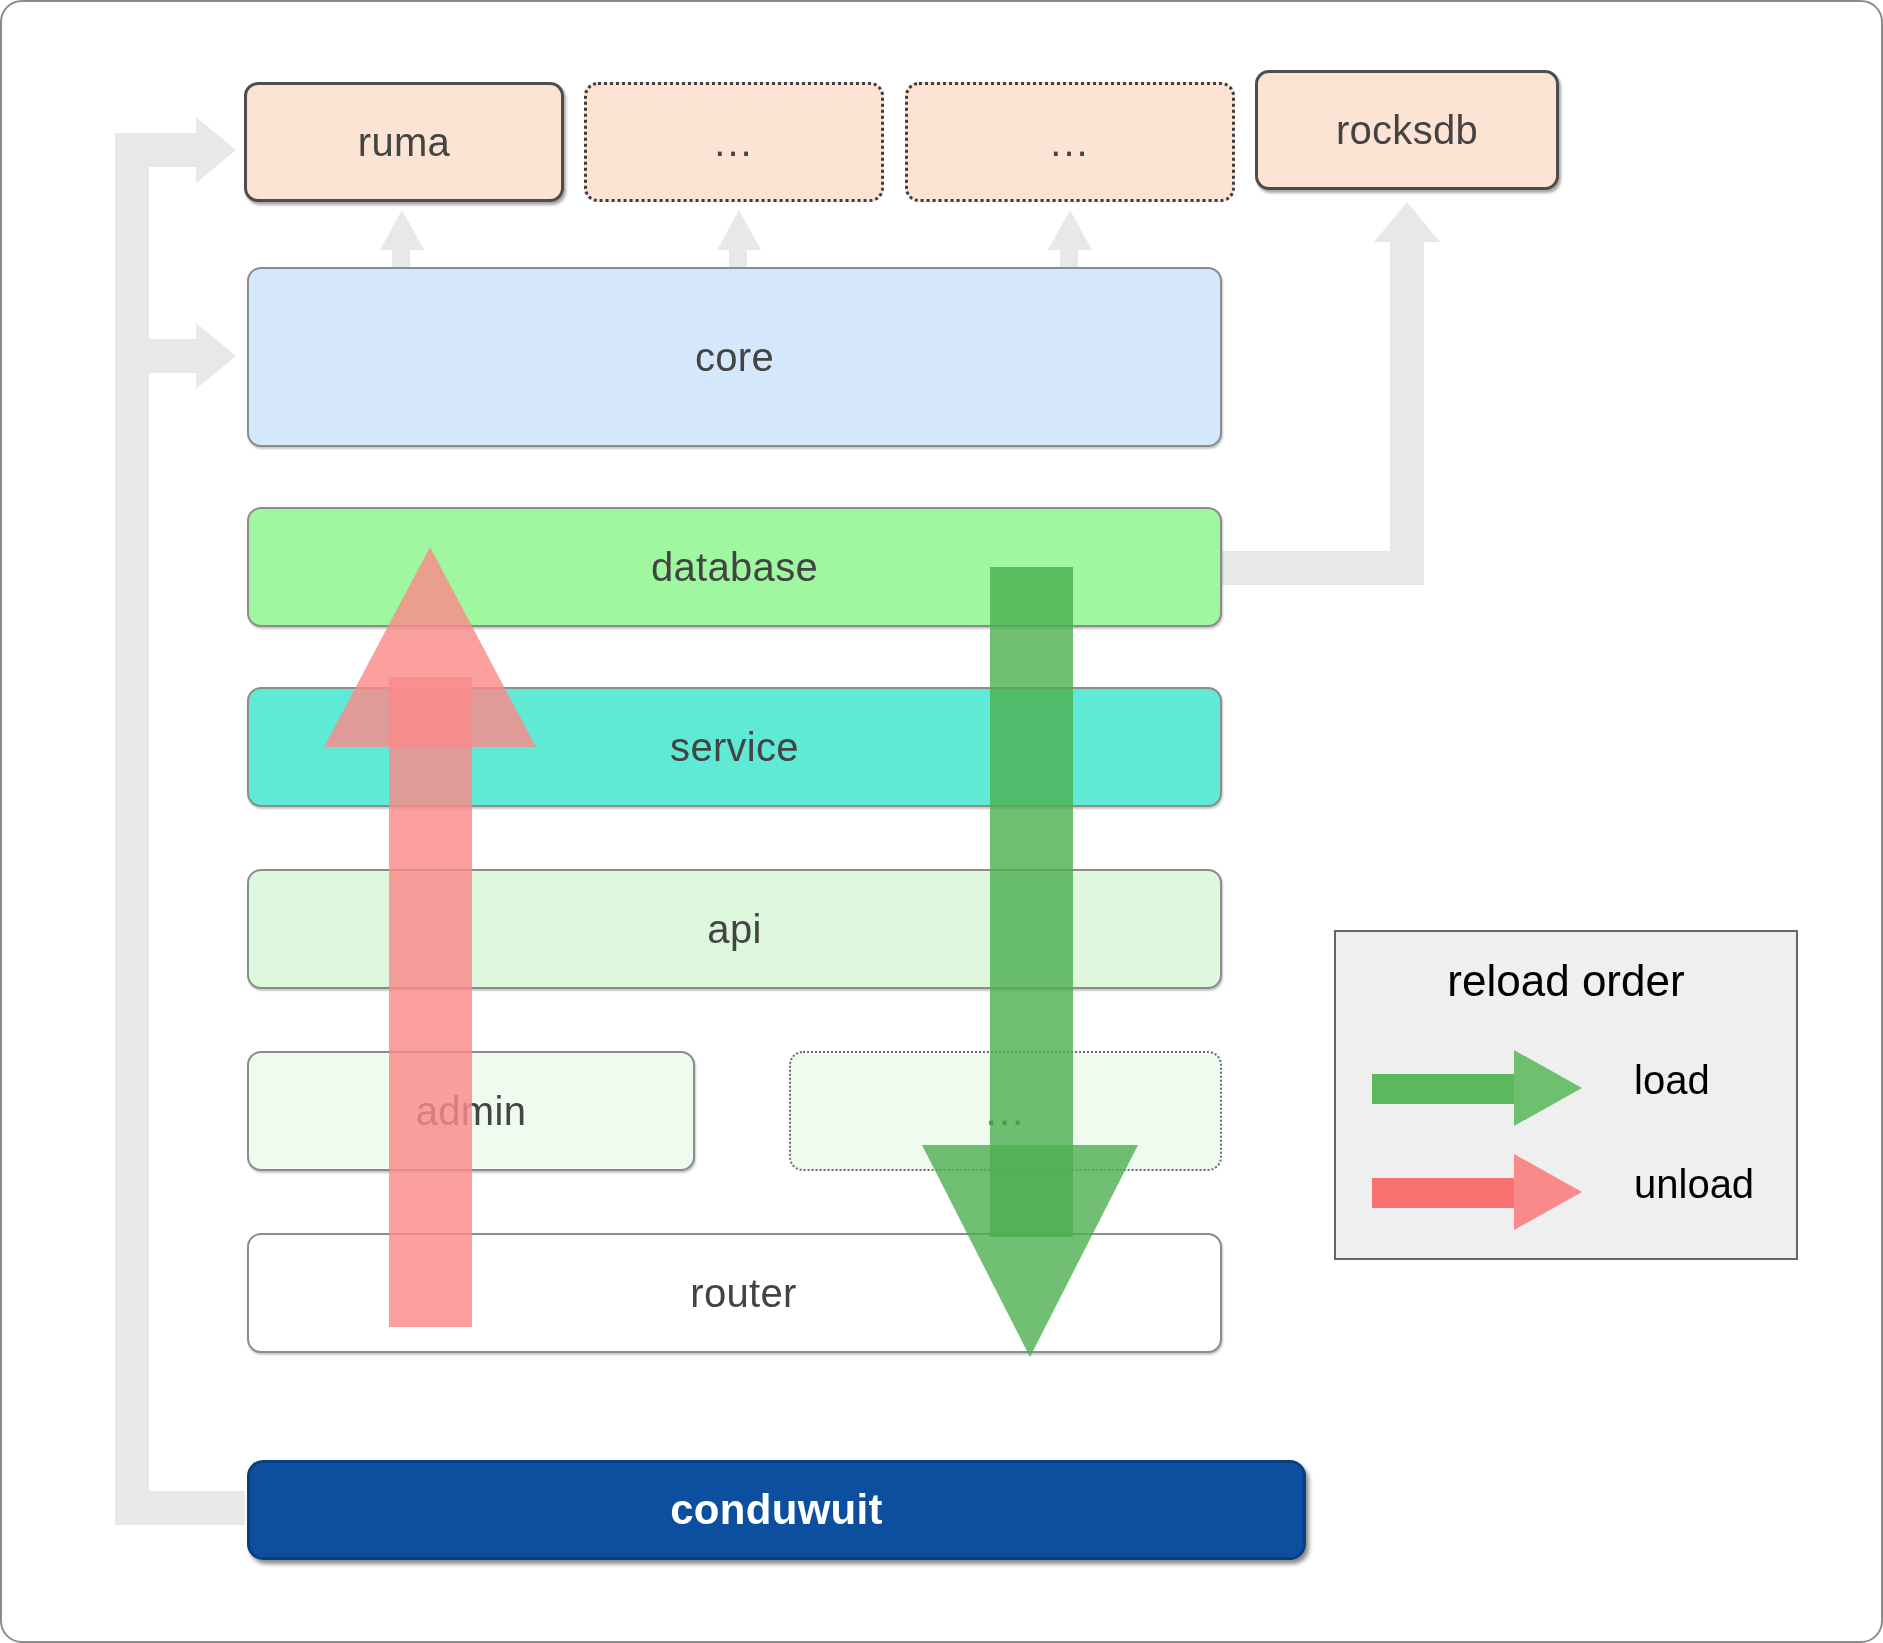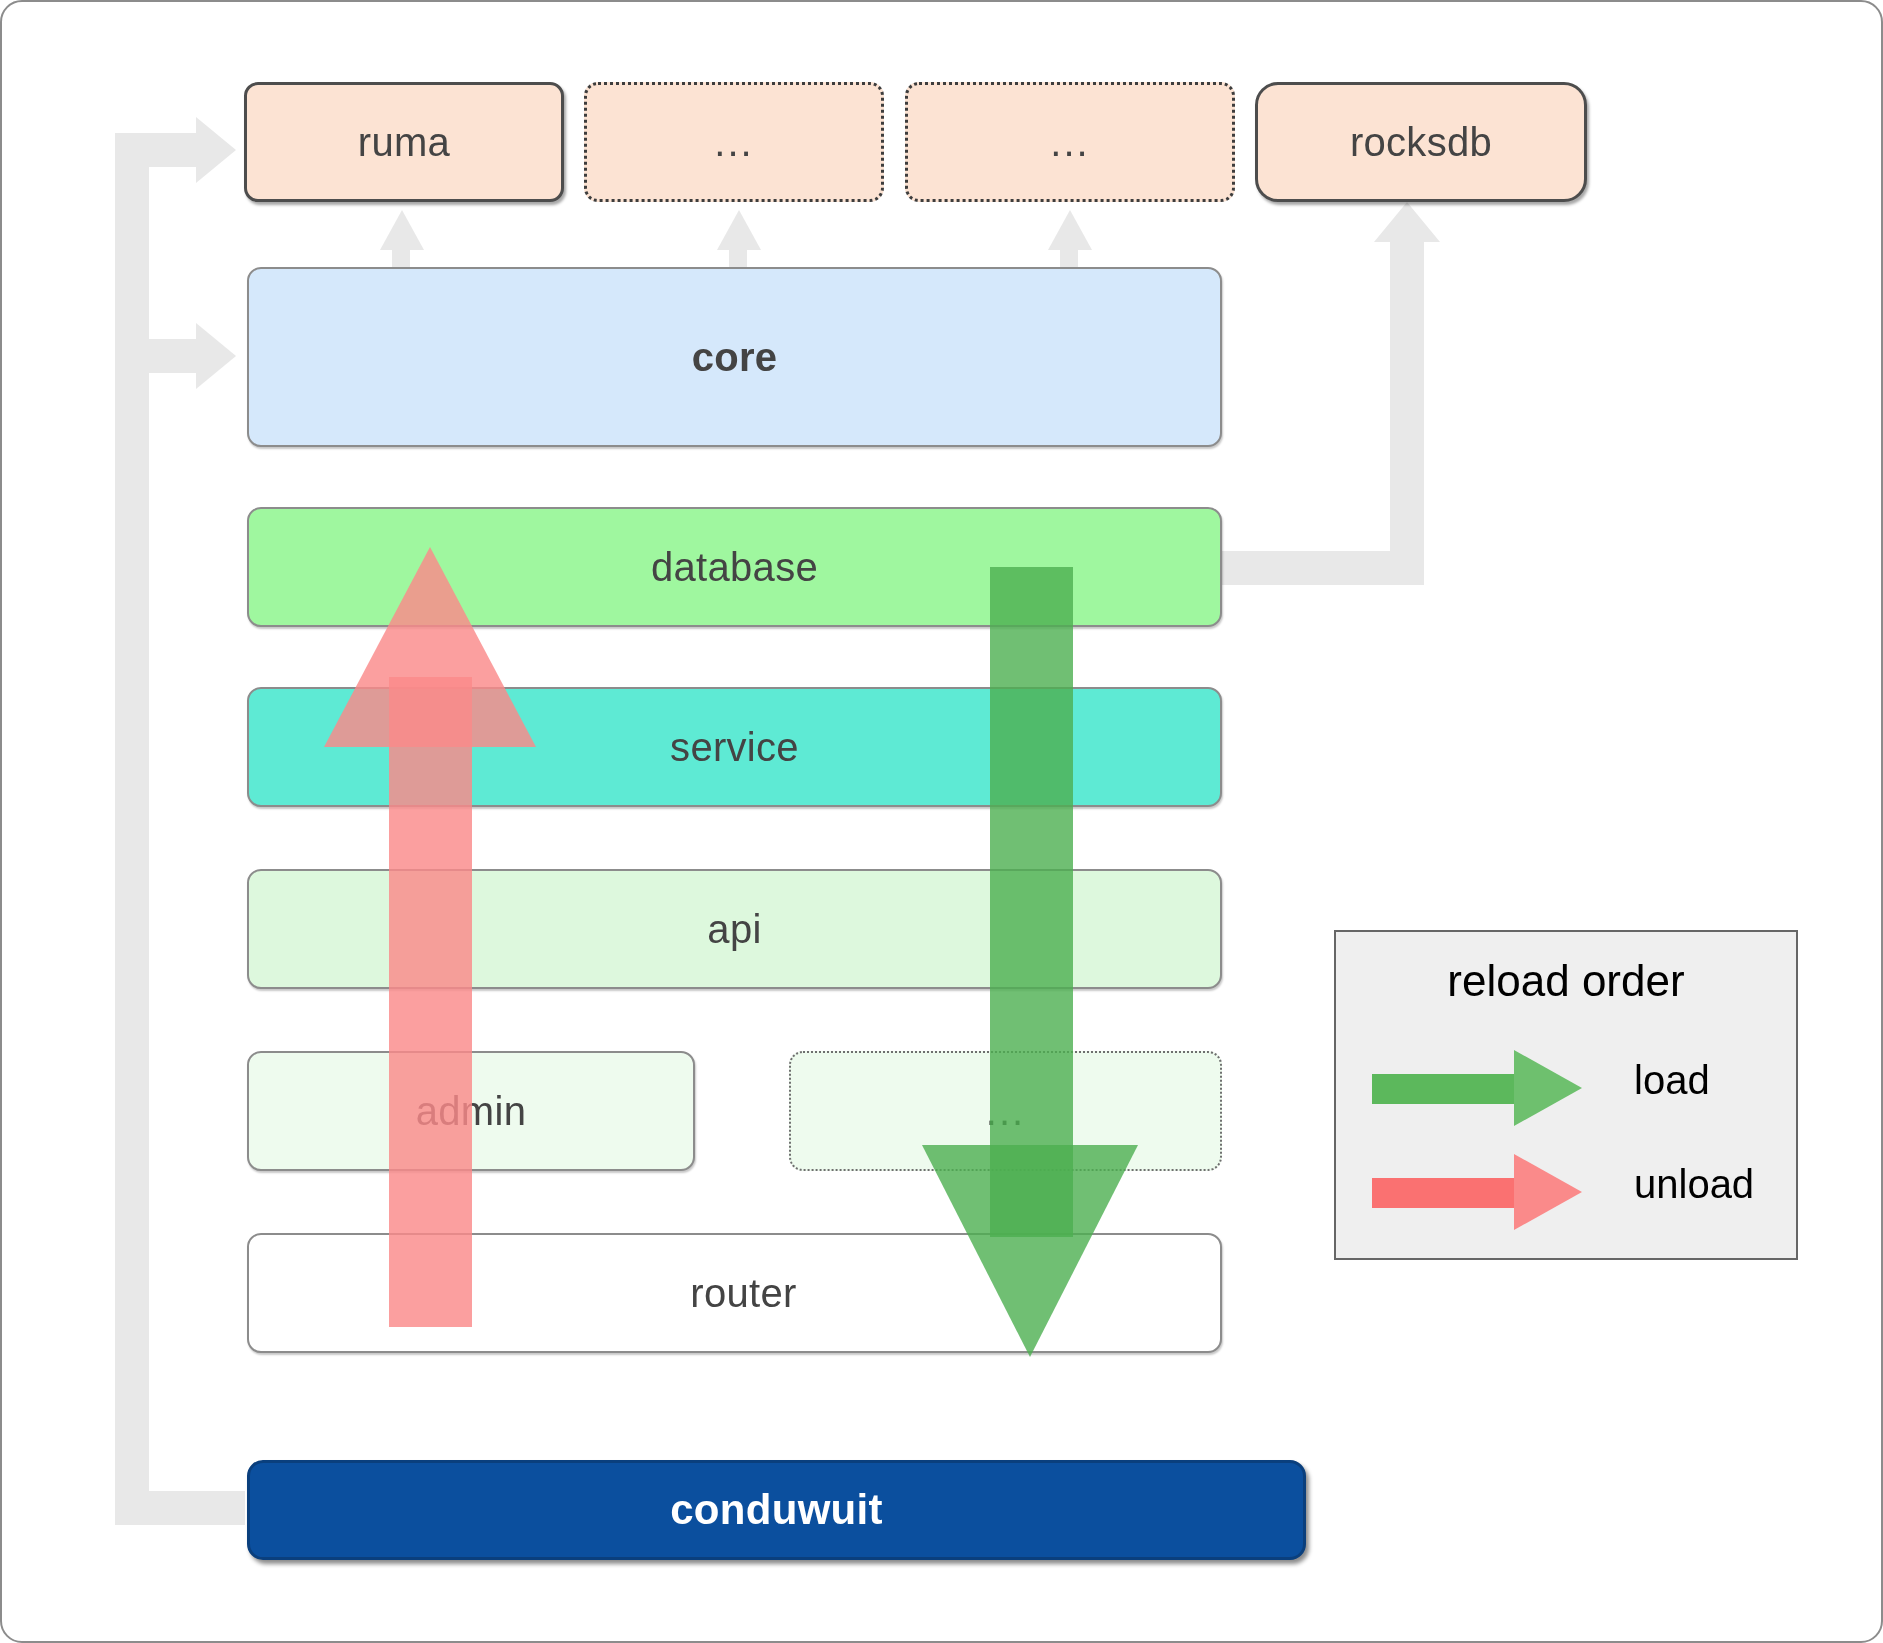--- a/index.html
+++ b/index.html
@@ -150,25 +150,25 @@
   </div>
 
   <div class="node dep optional dots" style="left:582px; top:80px; width:300px;">
     <span>...</span>
   </div>
 
   <div class="node dep optional dots" style="left:903px; top:80px; width:330px;">
     <span>...</span>
   </div>
 
-  <div class="node dep" style="left:1253px; top:80px; width:332px;border-radius:23px;">
+  <div class="node dep" style="left:1253px; top:68px; width:304px;">
     <span>rocksdb</span>
   </div>
 
-  <div class="node layer core" style="left:245px; top:265px; width:975px; height:180px;font-weight:bold;">
+  <div class="node layer core" style="left:245px; top:265px; width:975px; height:180px;">
     <span>core</span>
   </div>
 
   <div class="node layer database" style="left:245px; top:505px; width:975px; height:120px;">
     <span>database</span>
   </div>
 
   <div class="node layer service" style="left:245px; top:685px; width:975px; height:120px;">
     <span>service</span>
   </div>

